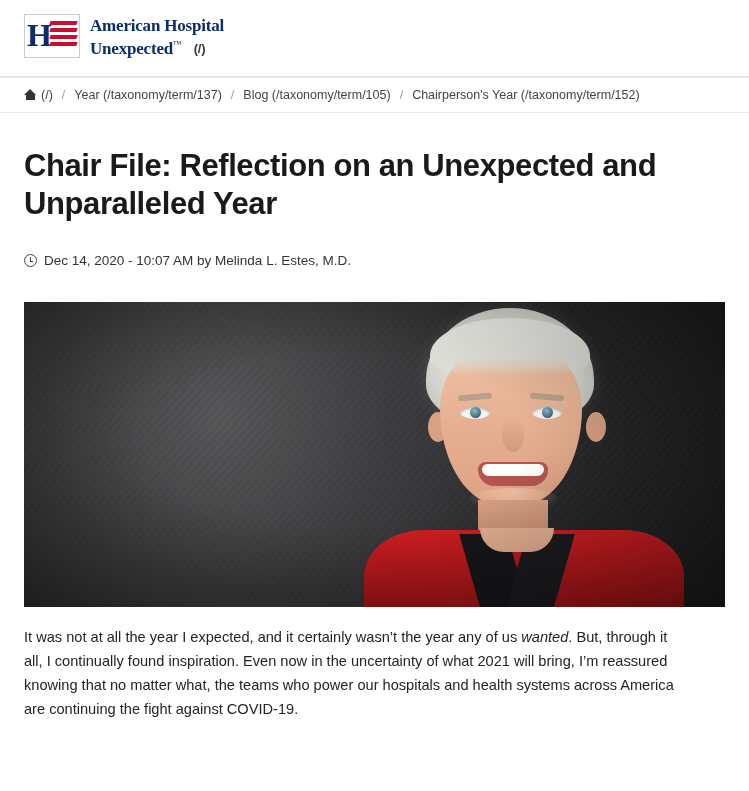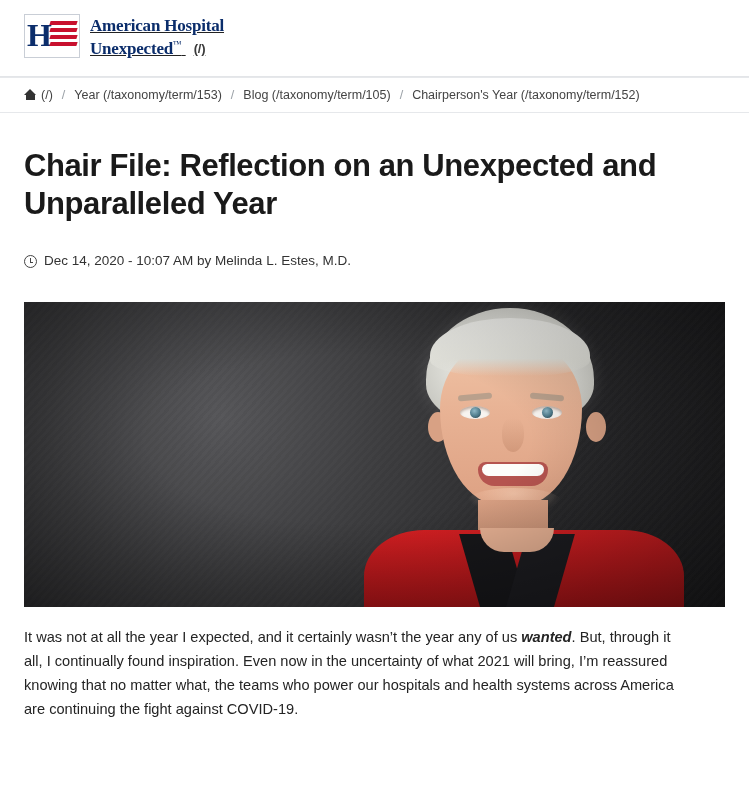--- a/index.html
+++ b/index.html
@@ -59,21 +59,20 @@
     background: #c8102e;
     transform: skewX(-18deg);
   }
   .logo-mark .stripe.s1 { top: 7px; }
   .logo-mark .stripe.s2 { top: 14px; }
   .logo-mark .stripe.s3 { top: 21px; }
   .logo-mark .stripe.s4 { top: 28px; }
 
   .logo-text {
     padding-top: 2px;
-    text-decoration: underline;
   }
   .logo-name {
     font-family: "Liberation Serif", serif;
     color: #0b2d6b;
     font-weight: bold;
     font-size: 17px;
     line-height: 19px;
     letter-spacing: -0.2px;
   }
   .logo-name .tm {
@@ -157,21 +156,21 @@
     font-weight: bold;
     font-size: 31px;
     line-height: 38px;
     letter-spacing: -0.4px;
     color: #1a1a1a;
     margin: 12px 0 0 0;
     max-width: 670px;
   }
   .meta-row {
     display: flex;
-    align-items: flex-end;
+    align-items: center;
     gap: 7px;
     margin-top: 30px;
     font-size: 13.5px;
     color: #333;
   }
   .clock-icon {
     width: 13px;
     height: 13px;
     border: 1.3px solid #444;
     border-radius: 50%;
@@ -353,21 +352,21 @@
   }
 
   
   .body-copy {
     margin-top: 18px;
     font-size: 14.6px;
     line-height: 24px;
     color: #242424;
     max-width: 662px;
   }
-  .body-copy em { font-style: italic; font-weight: bold; }
+  .body-copy em { font-style: italic; }
 </style>
 </head>
 <body>
 
 <div class="page">
 
   <div class="site-header">
     <div class="logo-block">
       <div class="logo-mark">
         <div class="flagbox"></div>
@@ -388,21 +387,21 @@
   </div>
   <div class="header-rule"></div>
 
   <div class="breadcrumb-bar">
     <span class="crumb">
       <span class="home-icon"></span><span class="path">(/)</span>
     </span>
     <span class="crumb-sep">/</span>
     <span class="crumb">
       <span>Year</span>
-      <span class="path">(/taxonomy/term/153)</span>
+      <span class="path">(/taxonomy/term/137)</span>
     </span>
     <span class="crumb-sep">/</span>
     <span class="crumb">
       <span>Blog</span>
       <span class="path">(/taxonomy/term/105)</span>
     </span>
     <span class="crumb-sep">/</span>
     <span class="crumb">
       <span>Chairperson's Year</span>
       <span class="path">(/taxonomy/term/152)</span>

